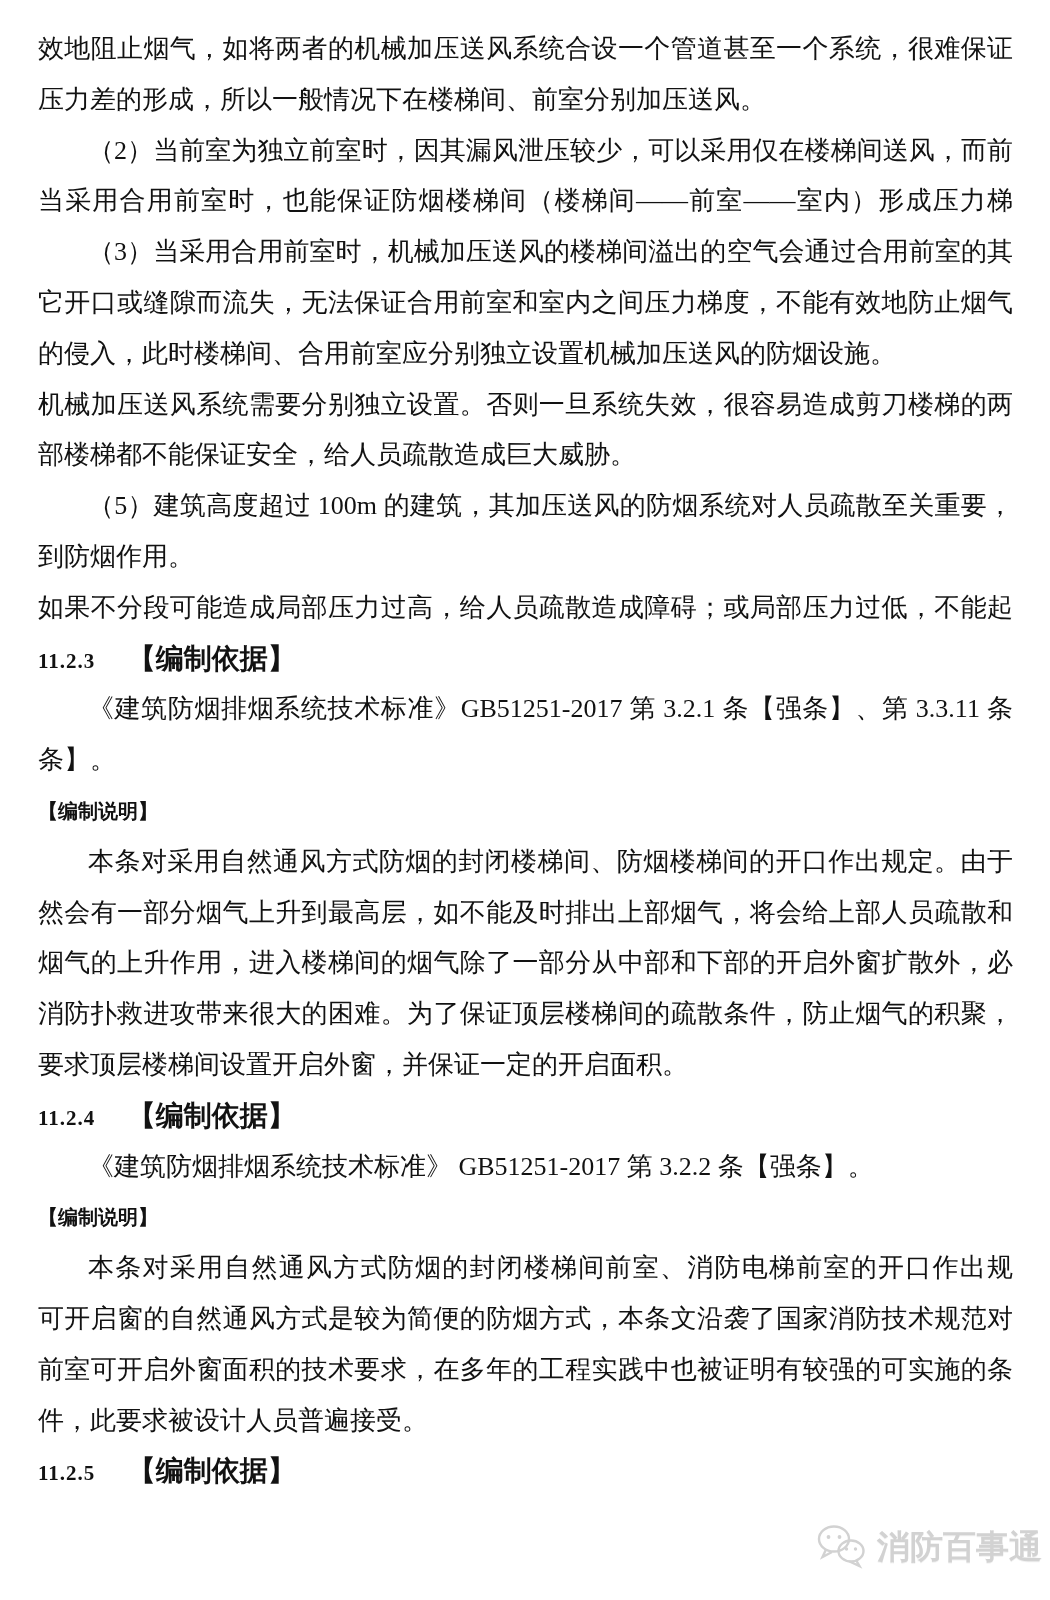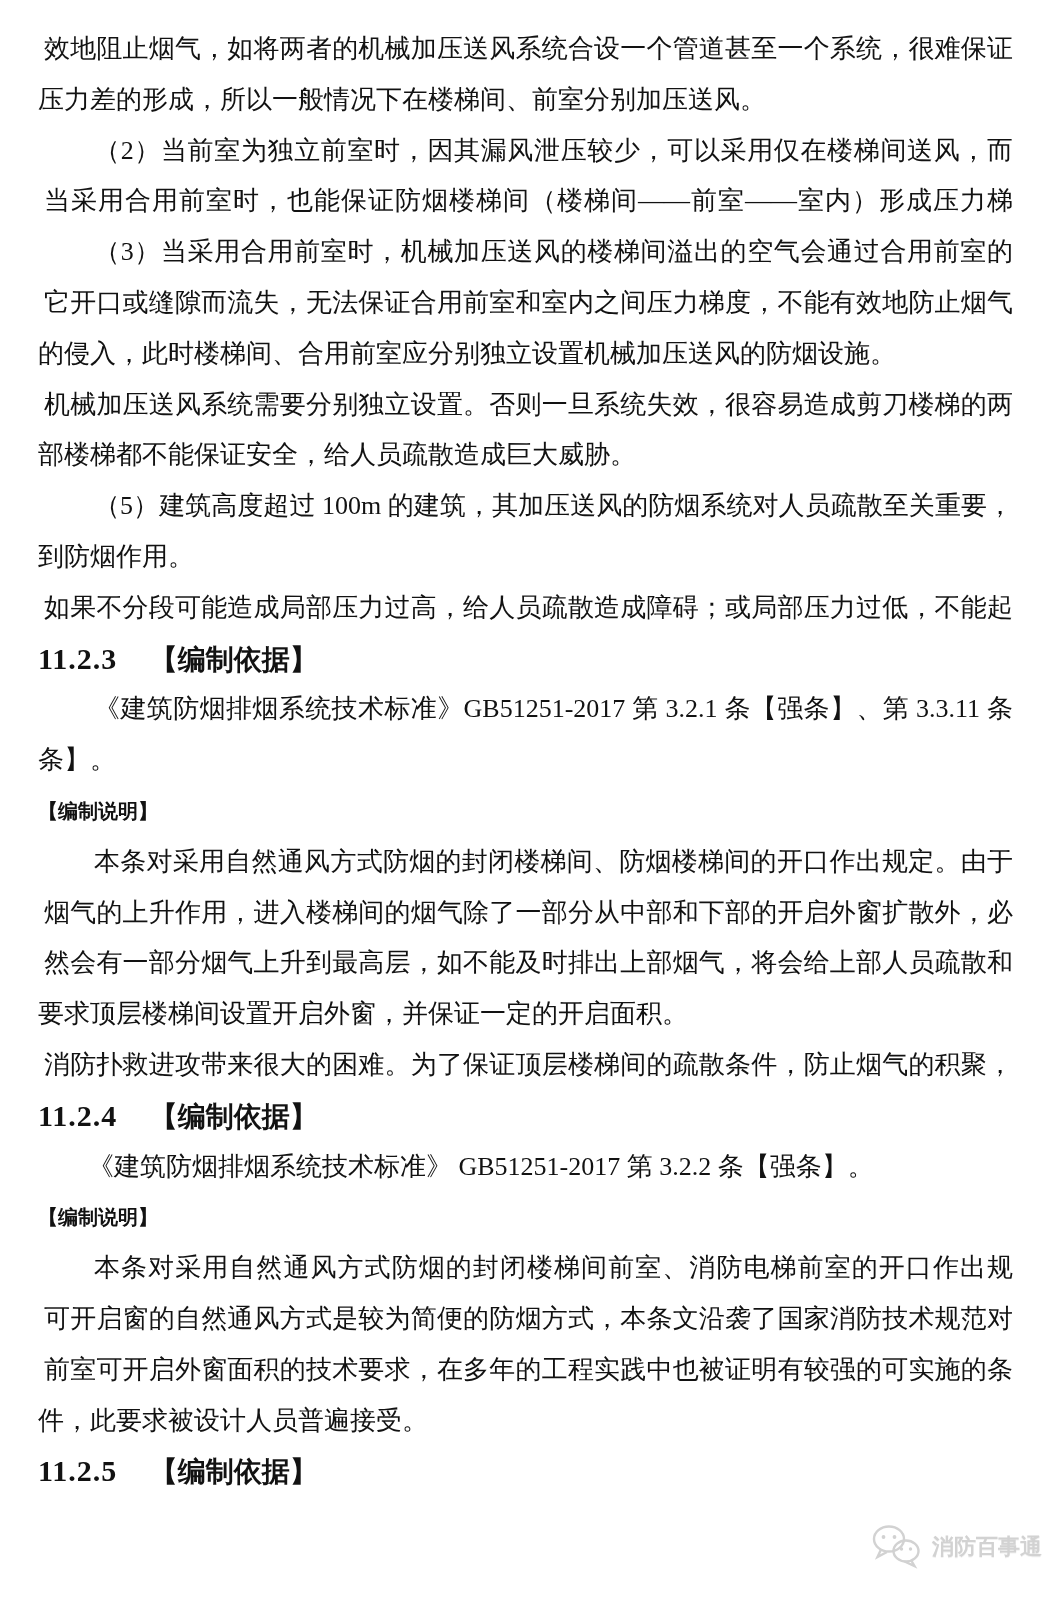--- a/index.html
+++ b/index.html
@@ -21,47 +21,46 @@
     line-height:50.8px;
     height:50.8px;
     white-space:nowrap;
     overflow:hidden;
   }
   .fill{
     white-space:normal;
     text-align:justify;
     text-align-last:justify;
     text-justify:inter-ideograph;
-    margin-left:6px;
   }
   .indent{ text-indent:50px; }
   .heading{ white-space:nowrap; }
   .heading .num{
     font-weight:bold;
-    font-size:30px;
+    font-size:21px;
     letter-spacing:1px;
   }
   .heading .hlabel{
     font-weight:bold;
     font-size:28px;
     margin-left:26px;
     text-align:right;
   }
   .label-line{
     font-weight:bold;
     font-size:20px;
   }
   .watermark{
     position:absolute;
     right:8px;top:1524px;
     display:flex;
     align-items:center;
     gap:8px;
     color:#d2d2d2;
-    font-size:22px;
+    font-size:33px;
     font-weight:bold;
     text-shadow:0 1px 0 #f2f2f2;
     user-select:none;
   }
   .pageno{
     position:absolute;
     left:0;top:1550px;
     width:100%;
     text-align:center;
     font-size:25px;
@@ -87,24 +86,24 @@
     <div class="ln">到防烟作用。</div>
     <div class="ln fill">如果不分段可能造成局部压力过高，给人员疏散造成障碍；或局部压力过低，不能起</div>
     <div class="ln heading">
       <span class="num">11.2.3</span>
       <span class="hlabel">【编制依据】</span>
     </div>
     <div class="ln indent fill">《建筑防烟排烟系统技术标准》GB51251-2017 第 3.2.1 条【强条】、第 3.3.11 条【强</div>
     <div class="ln">条】。</div>
     <div class="ln label-line">【编制说明】</div>
     <div class="ln indent fill">本条对采用自然通风方式防烟的封闭楼梯间、防烟楼梯间的开口作出规定。由于热</div>
+    <div class="ln fill">然会有一部分烟气上升到最高层，如不能及时排出上部烟气，将会给上部人员疏散和</div>
     <div class="ln fill">烟气的上升作用，进入楼梯间的烟气除了一部分从中部和下部的开启外窗扩散外，必</div>
-    <div class="ln fill">然会有一部分烟气上升到最高层，如不能及时排出上部烟气，将会给上部人员疏散和</div>
+    <div class="ln fill">消防扑救进攻带来很大的困难。为了保证顶层楼梯间的疏散条件，防止烟气的积聚，</div>
     <div class="ln">要求顶层楼梯间设置开启外窗，并保证一定的开启面积。</div>
-    <div class="ln fill">消防扑救进攻带来很大的困难。为了保证顶层楼梯间的疏散条件，防止烟气的积聚，</div>
     <div class="ln heading">
       <span class="num">11.2.4</span>
       <span class="hlabel">【编制依据】</span>
     </div>
     <div class="ln indent">《建筑防烟排烟系统技术标准》 GB51251-2017 第 3.2.2 条【强条】。</div>
     <div class="ln label-line">【编制说明】</div>
     <div class="ln indent fill">本条对采用自然通风方式防烟的封闭楼梯间前室、消防电梯前室的开口作出规定。</div>
     <div class="ln fill">可开启窗的自然通风方式是较为简便的防烟方式，本条文沿袭了国家消防技术规范对</div>
     <div class="ln fill">前室可开启外窗面积的技术要求，在多年的工程实践中也被证明有较强的可实施的条</div>
     <div class="ln">件，此要求被设计人员普遍接受。</div>

